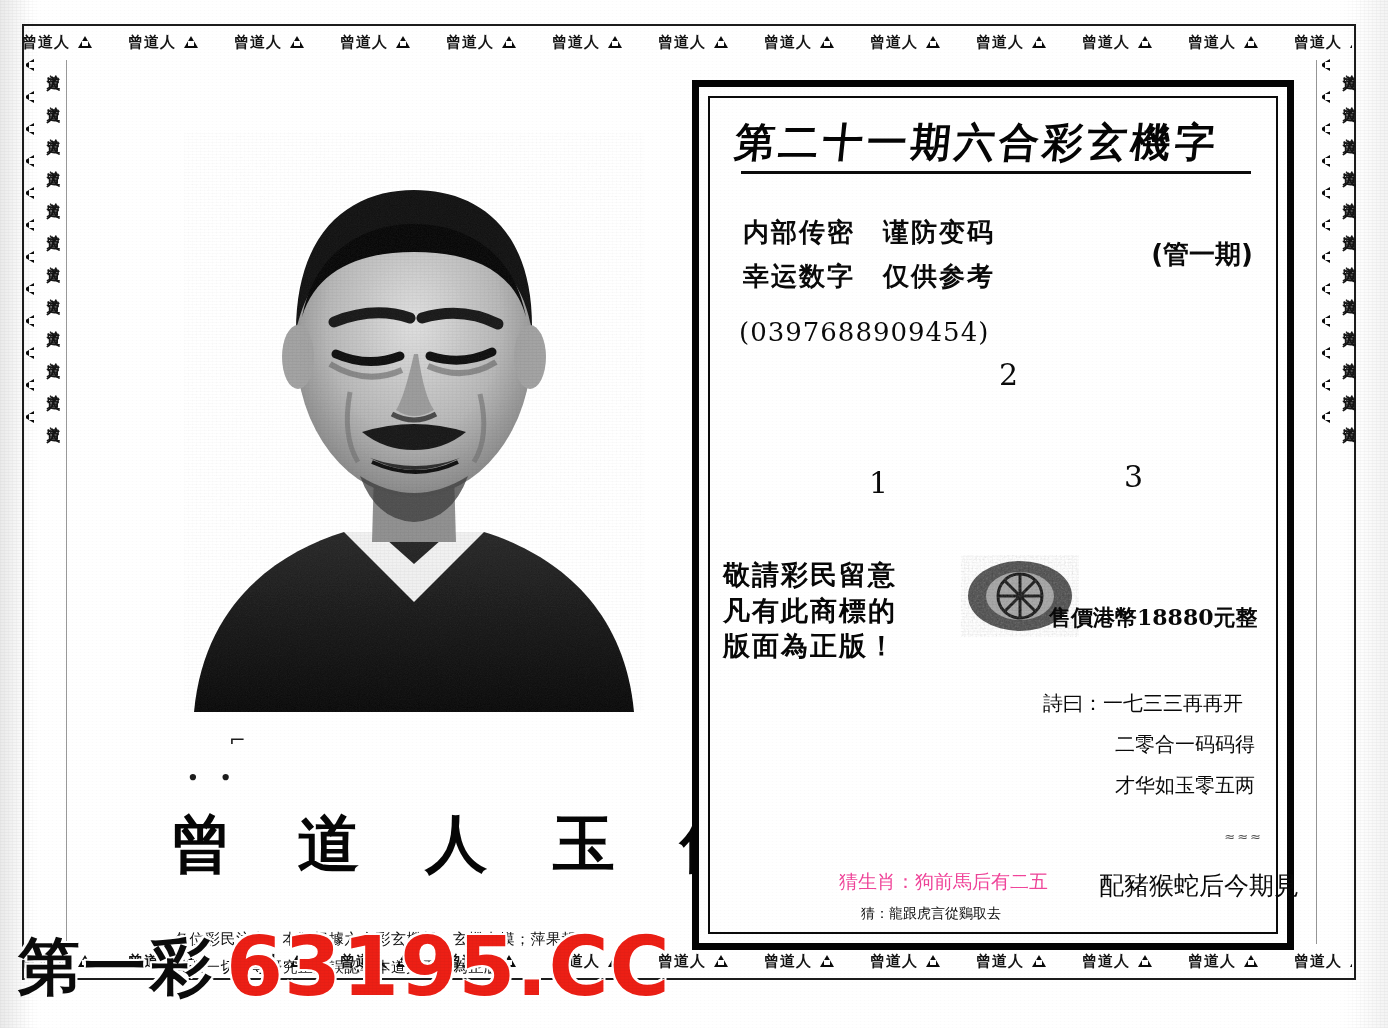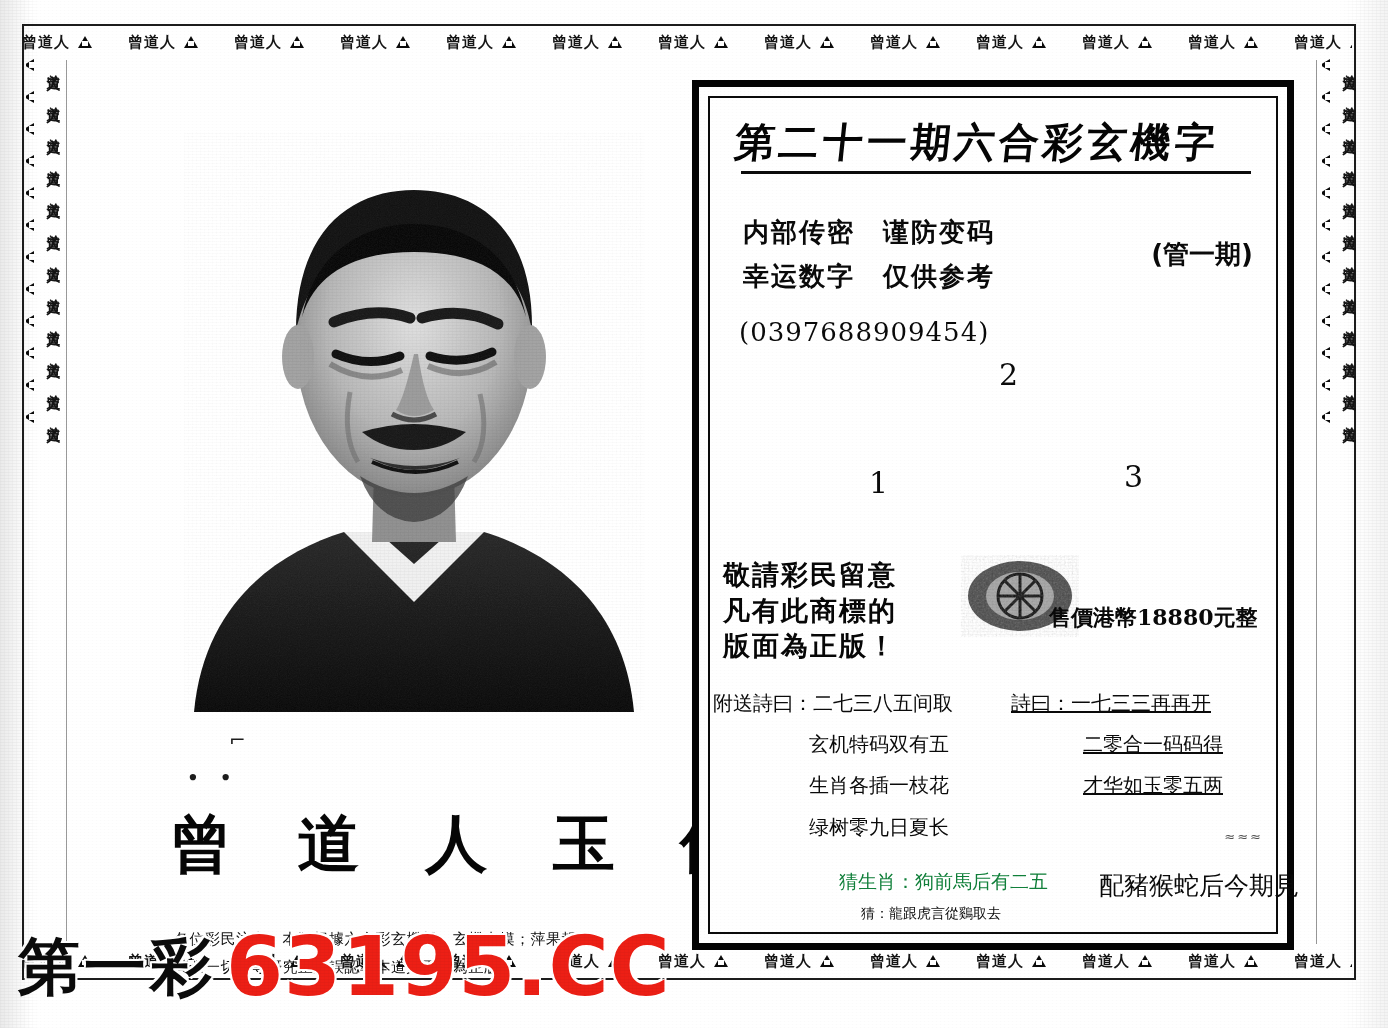--- a/index.html
+++ b/index.html
@@ -111,23 +111,23 @@
   }
   #logo-stamp{
     position:absolute;left:262px;top:468px;width:118px;height:82px;
   }
   #price{
     position:absolute;left:350px;top:516px;font-size:22px;font-weight:700;color:#0f0f0f;white-space:nowrap;
     font-family:"DejaVu Serif","Liberation Serif",serif;
   }
   .verse-col{position:absolute;font-size:20px;color:#101010;line-height:2.06;white-space:nowrap;font-family:"DejaVu Sans","Liberation Sans",sans-serif;}
   #verse-left{left:14px;top:596px;}
-  #verse-right{left:312px;top:596px;text-decoration:underline;}
+  #verse-right{left:344px;top:596px;}
   .verse-label{font-size:20px;}
-  #guess1{position:absolute;left:140px;top:782px;font-size:19px;color:#15803d;white-space:nowrap;}
+  #guess1{position:absolute;left:140px;top:782px;font-size:19px;color:#ec4899;white-space:nowrap;}
   #guess1b{position:absolute;left:400px;top:782px;font-size:25px;color:#101010;white-space:nowrap;}
   #guess2{position:absolute;left:162px;top:818px;font-size:14px;color:#101010;white-space:nowrap;}
   #scribble{position:absolute;right:24px;top:742px;font-size:13px;color:#555;letter-spacing:2px;}
 
   
   #watermark{
     position:absolute;left:18px;top:912px;width:880px;height:110px;
     display:flex;align-items:center;gap:10px;
     font-weight:700;
     -webkit-text-stroke:0;
@@ -486,26 +486,20 @@
         <g stroke="#111" stroke-width="3" fill="none">
           <circle cx="59" cy="41" r="22"></circle>
           <path d="M37 41 H81 M59 19 V63 M43 25 L75 57 M75 25 L43 57"></path>
         </g>
         <rect x="0" y="0" width="118" height="82" fill="#000" opacity=".3" filter="url(#blotch)"></rect>
       </svg>
     </div>
 
     <div id="price">售價港幣18880元整</div>
 
-    <div class="verse-col" id="verse-left">
-      <div><span class="verse-label">附送詩曰：</span><span>二七三八五间取</span></div>
-      <div style="padding-left:96px"><span>玄机特码双有五</span></div>
-      <div style="padding-left:96px"><span>生肖各插一枝花</span></div>
-      <div style="padding-left:96px"><span>绿树零九日夏长</span></div>
-    </div>
 
     <div class="verse-col" id="verse-right">
       <div><span class="verse-label">詩曰：</span><span>一七三三再再开</span></div>
       <div style="padding-left:72px"><span>二零合一码码得</span></div>
       <div style="padding-left:72px"><span>才华如玉零五两</span></div>
     </div>
 
     <div id="scribble">≈≈≈</div>
 
     <div id="guess1">

